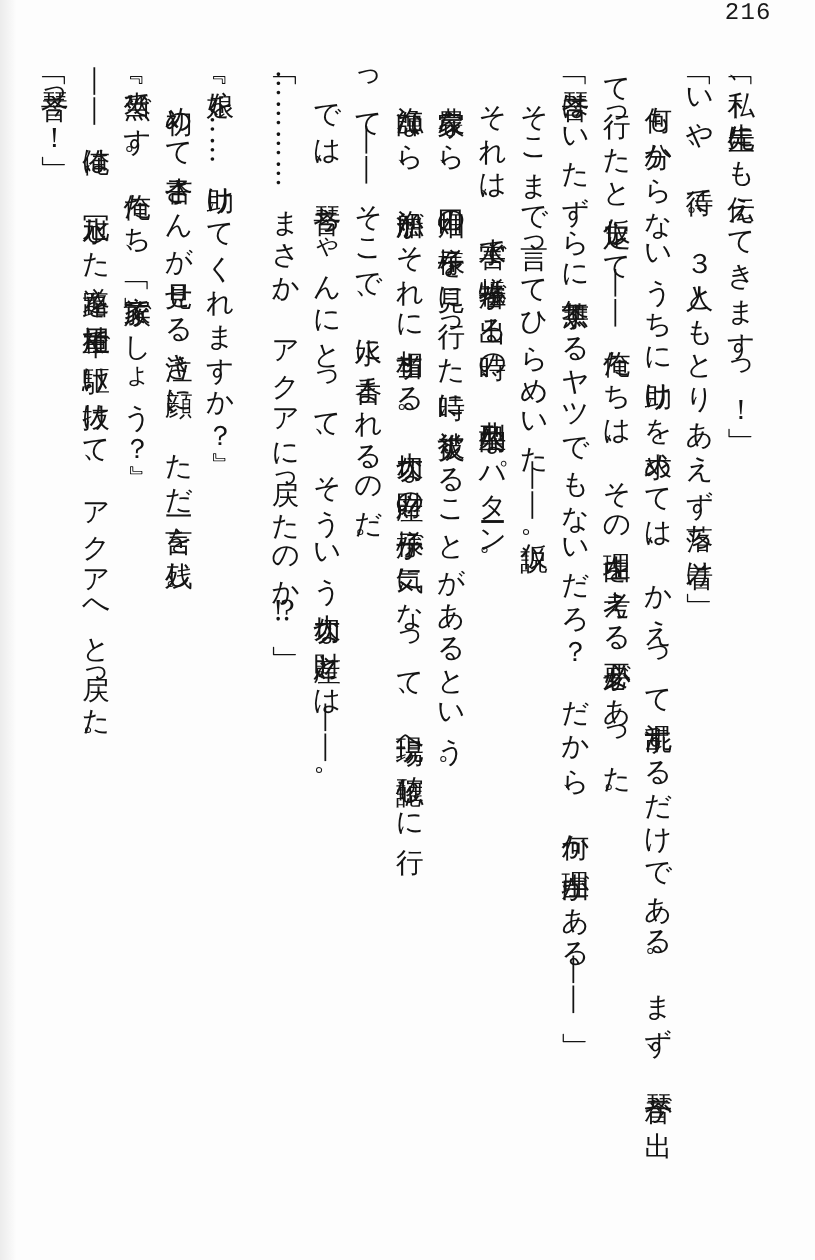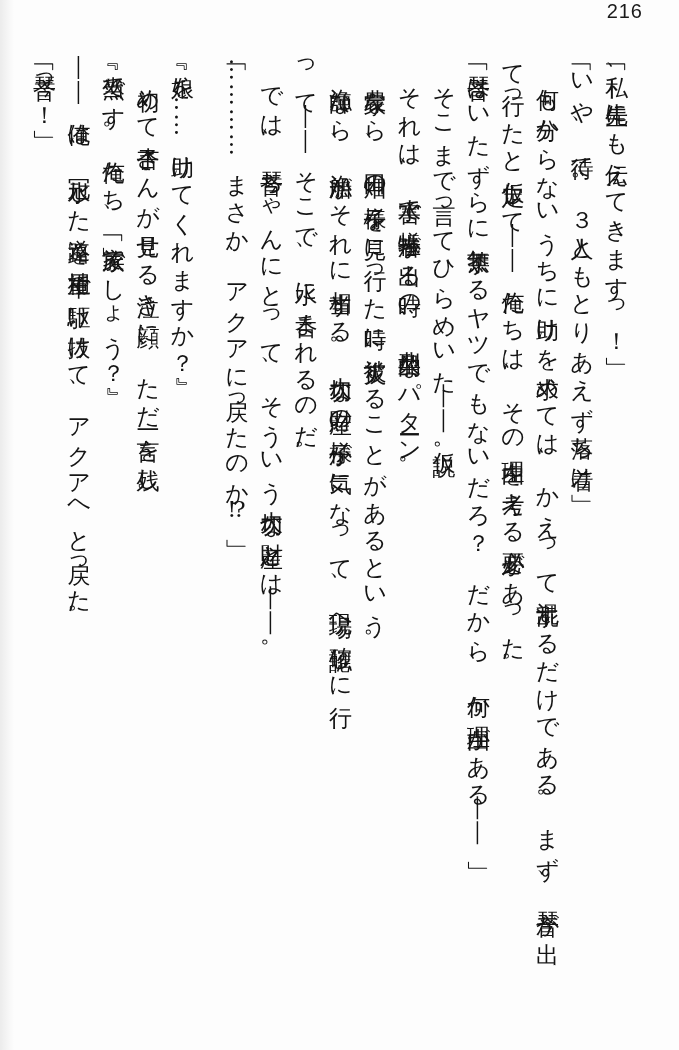--- a/index.html
+++ b/index.html
@@ -20,21 +20,21 @@
     position: absolute;
     left: 0; top: 0; bottom: 0;
     width: 14px;
     background: linear-gradient(to right, rgba(0,0,0,0.07), rgba(0,0,0,0));
     pointer-events: none;
   }
   .page-number {
     position: absolute;
     top: 0px;
     right: 36px;
-    font-family: Liberation Sans, sans-serif;
+    font-family: Liberation Mono, monospace;
     font-size: 20px;
     letter-spacing: 1px;
     color: #1a1a1a;
   }
   .text-block {
     position: absolute;
     top: 48px;
     right: 45px;
     height: 990px;
     writing-mode: vertical-rl;

